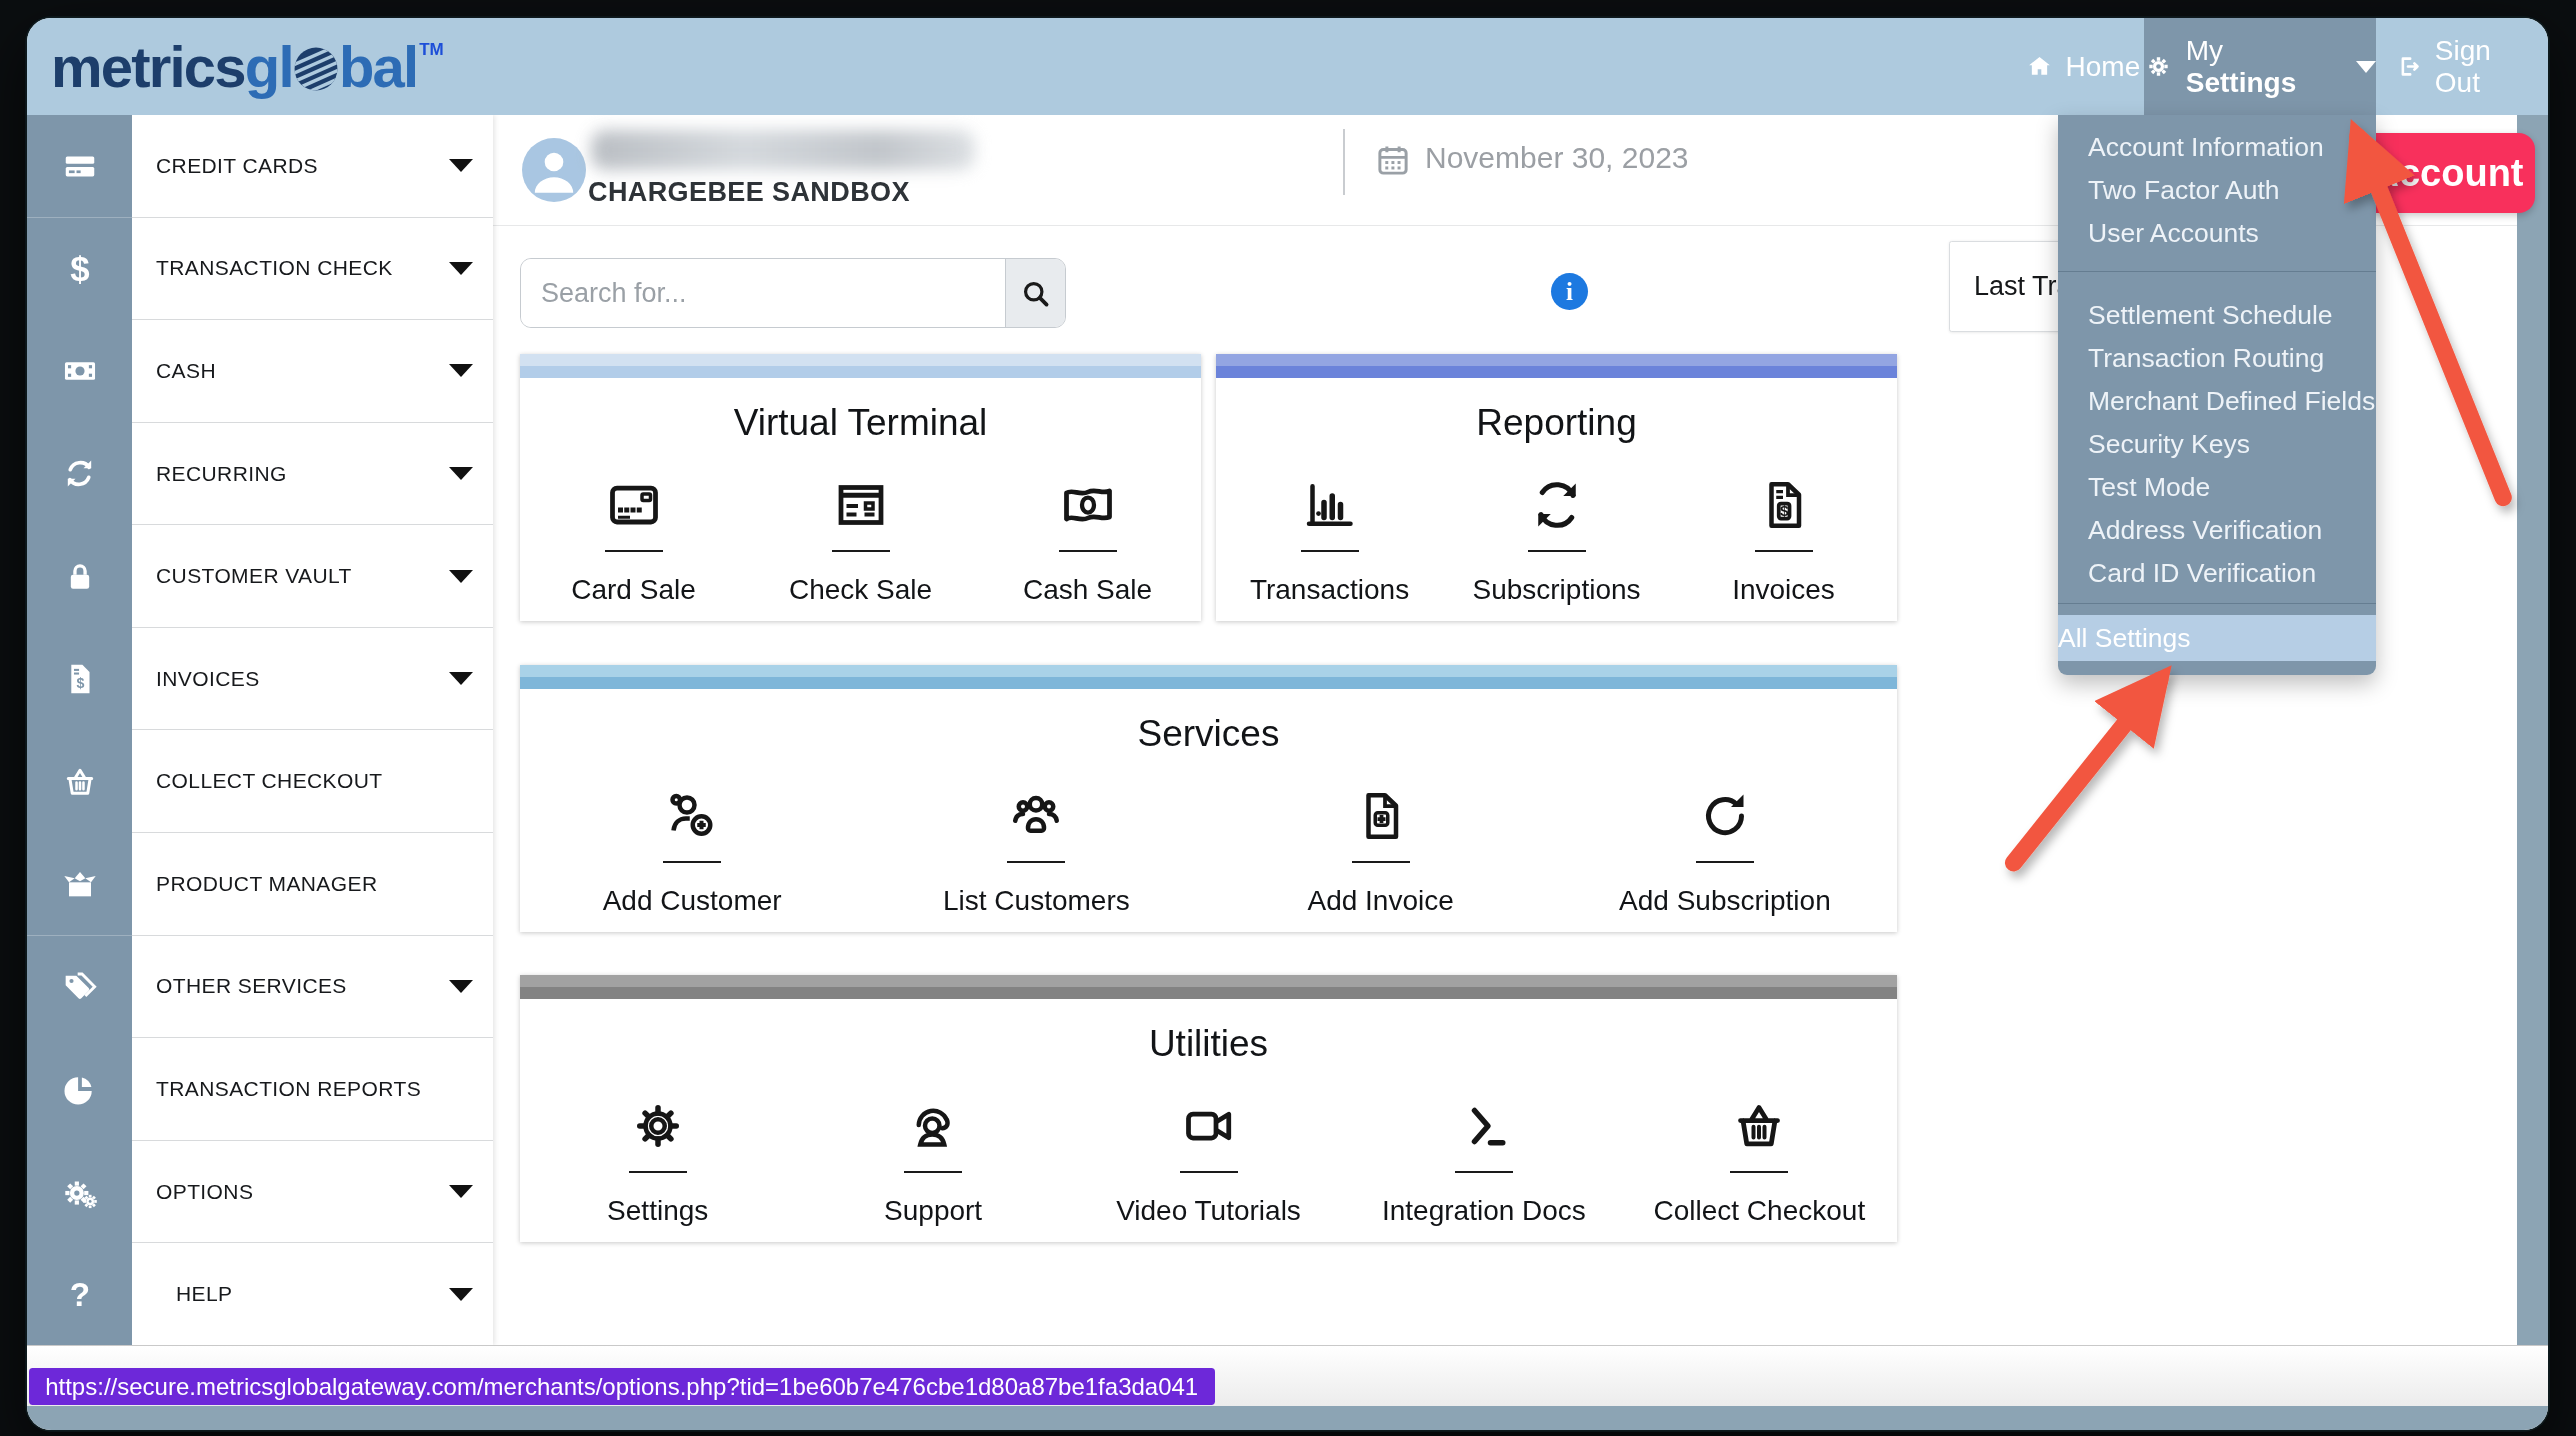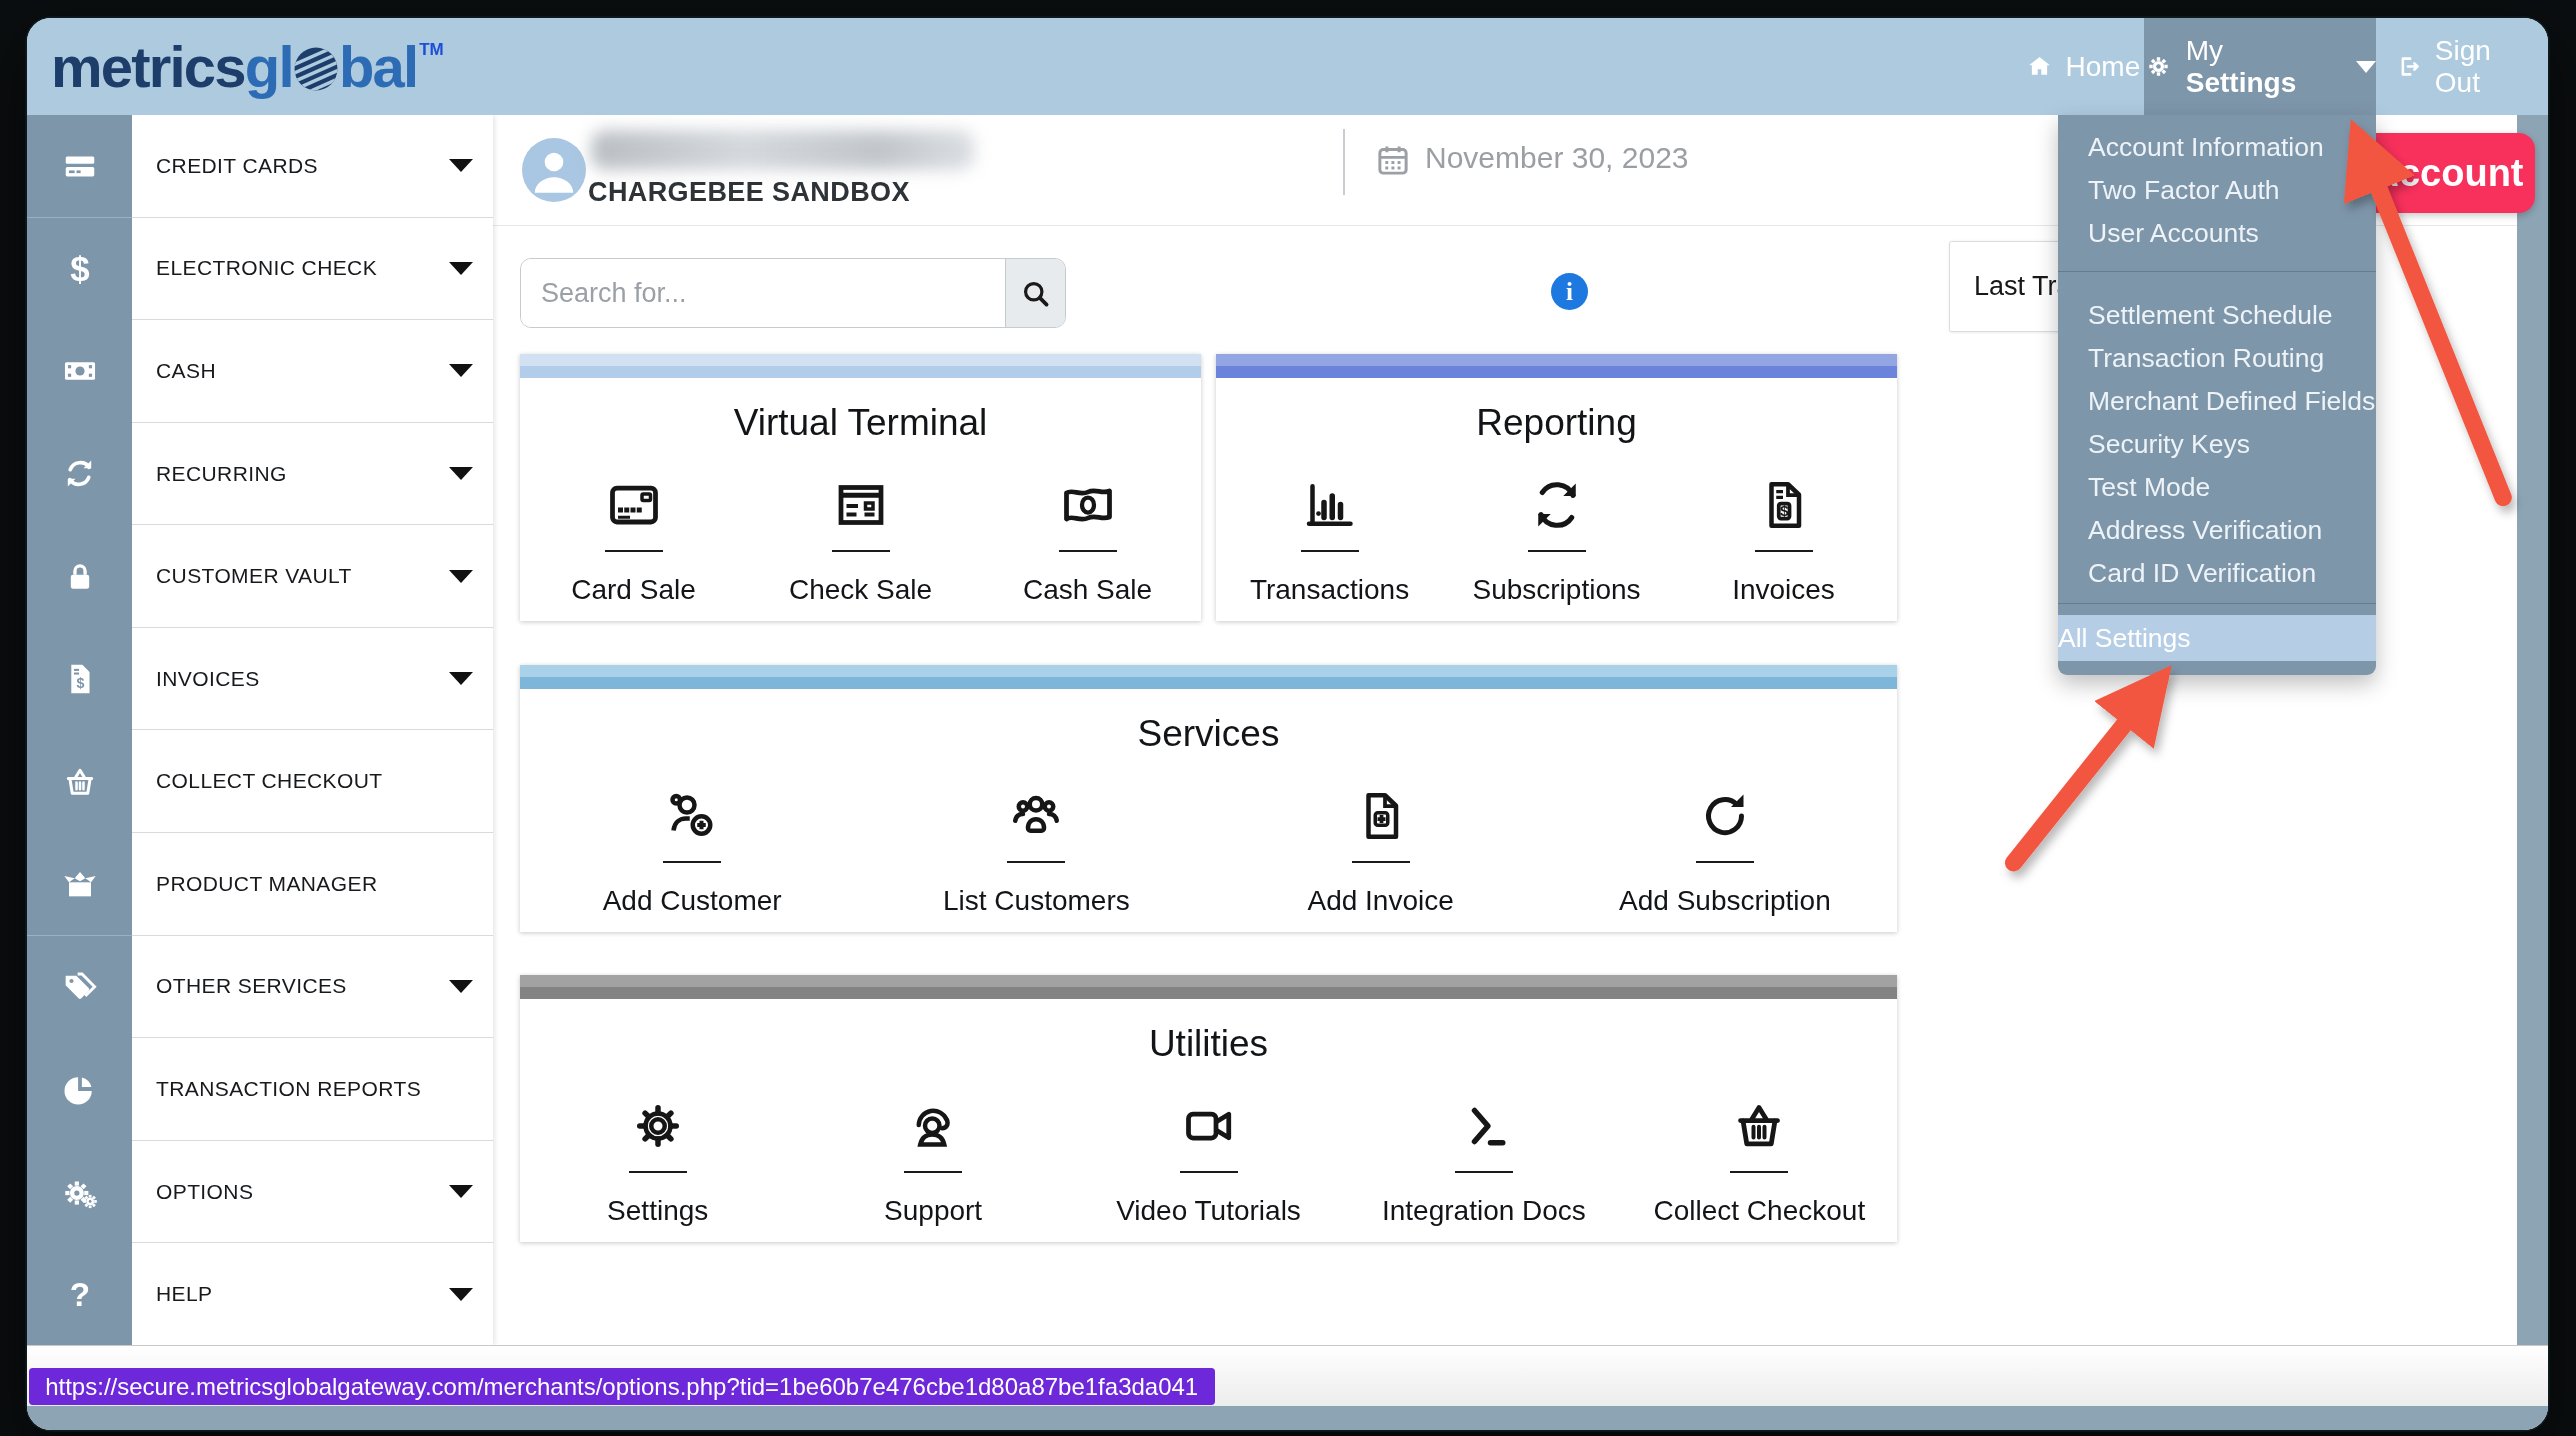--- a/index.html
+++ b/index.html
@@ -36,21 +36,21 @@
   .dd-div2{border:none;border-top:1.8px solid rgba(70,95,115,.45);margin:8.2px 0 11px;}
   .dd-hl{height:46px;line-height:46px;background:var(--hl);color:#fff;font-size:26.5px;cursor:pointer;}
   
   .account-btn{position:absolute;left:2333px;top:115px;width:175px;height:80px;background:var(--pink);
     border-radius:16.4px;z-index:30;color:#fff;font-size:38px;font-weight:bold;display:flex;
     align-items:center;justify-content:center;box-shadow:0 2.7px 7.3px rgba(0,0,0,.2);cursor:pointer;}
   
   .sidebar{position:absolute;left:0;top:97px;width:466px;height:1230px;display:flex;flex-direction:column;
     z-index:5;box-shadow:1.8px 0 5.5px rgba(0,0,0,.12);}
   .srow{flex:1;display:flex;border-bottom:1.8px solid #d8dadc;cursor:pointer;background:#fff;}
-  .srow:last-child{border-bottom:none;}
+  .srow:last-child{border-bottom:none;gap:20px;}
   .sicon{width:105px;background:var(--slate);display:flex;align-items:center;justify-content:center;color:#fff;
     border-bottom:0.9px solid rgba(255,255,255,.25);margin-bottom:-1.8px;}
   .slabel{flex:1;display:flex;align-items:center;padding-left:24px;font-size:21px;font-weight:500;
     letter-spacing:0.4px;color:#17191c;position:relative;}
   .scaret{position:absolute;right:20px;width:0;height:0;border-left:12px solid transparent;
     border-right:12px solid transparent;border-top:13.7px solid #111;}
   
   .main{position:absolute;left:466px;top:97px;width:2024px;height:1230px;background:#fff;}
   .scrollbar{position:absolute;left:2490px;top:97px;width:31px;height:1291px;background:var(--frame);z-index:6;}
   .mhead{position:absolute;left:0;top:0;width:100%;height:110px;background:#fff;border-bottom:1.8px solid #e7e8e9;}
@@ -428,21 +428,21 @@
           <span class="scaret"></span>
         </div>
       </div>
     <div class="srow">
         <div class="sicon">
           <svg width="38" height="38" viewBox="0 0 42 42">
             <use href="#i-dollar"></use>
           </svg>
         </div>
         <div class="slabel">
-          <span>ELECTRONIC CHECK</span>
+          <span>TRANSACTION CHECK</span>
           <span class="scaret"></span>
         </div>
       </div>
     <div class="srow">
         <div class="sicon">
           <svg width="38" height="38" viewBox="0 0 42 42">
             <use href="#i-cash"></use>
           </svg>
         </div>
         <div class="slabel">

